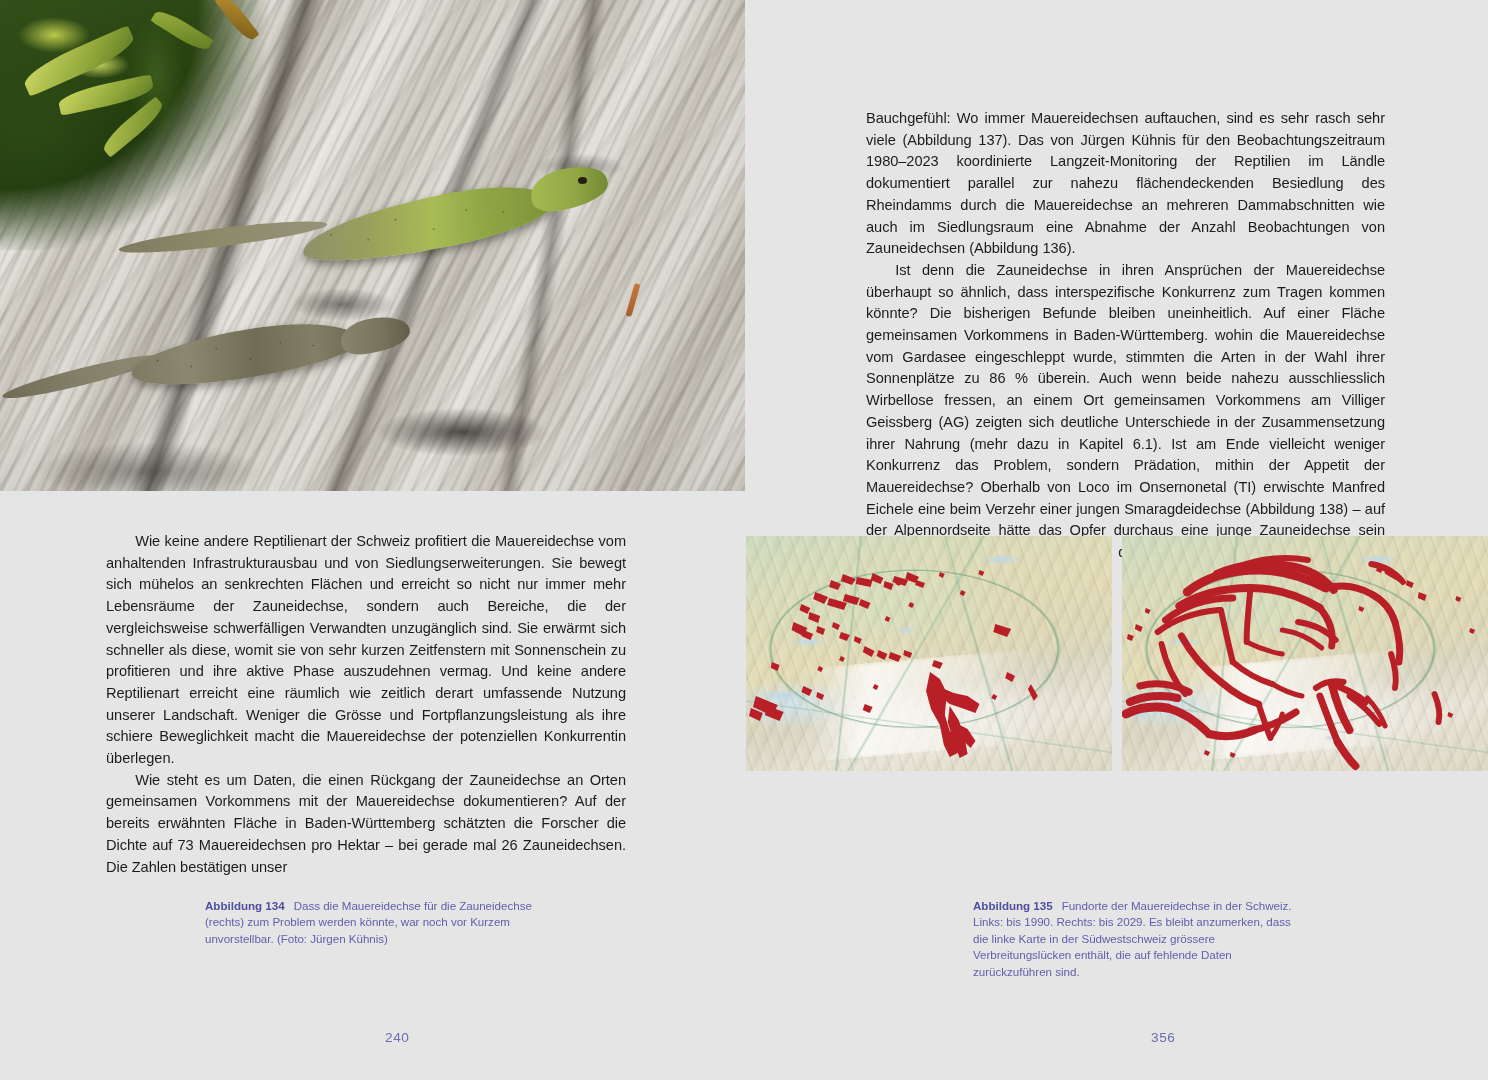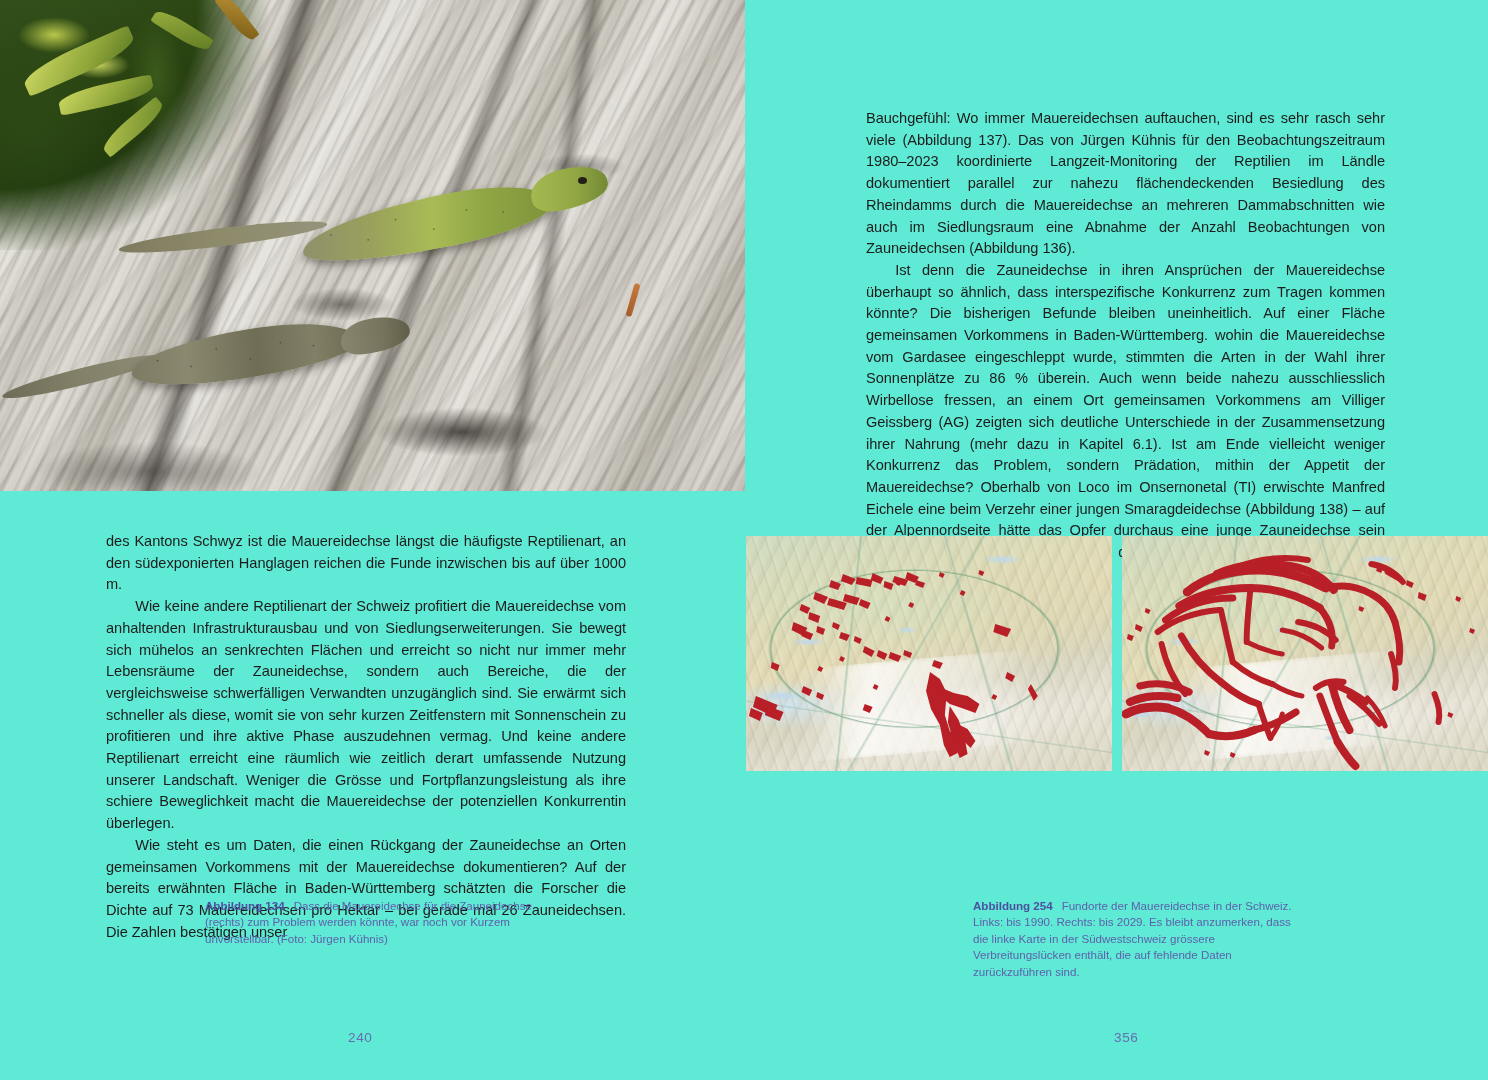--- a/index.html
+++ b/index.html
@@ -9,21 +9,21 @@
     height: 1080px;
     background: #ffffff;
     font-family: "Liberation Sans", sans-serif;
     overflow: hidden;
   }
 
   .spread {
     position: relative;
     width: 1488px;
     height: 1080px;
-    background: #5eead4;
+    background: #e5e5e5;
   }
 
   
   .photo-134 {
     position: absolute;
     left: 0; top: 0;
     width: 745px; height: 491px;
     overflow: hidden;
     background: #8c8a83;
   }
@@ -259,20 +259,21 @@
   .caption .num-gap { display: inline-block; width: 9px; }
   .caption-134 { left: 205px; top: 898px; width: 330px; }
   .caption-135 { left: 973px; top: 898px; width: 320px; }
 
   
   .folio {
     position: absolute;
     font-size: 13.6px;
     color: #6b6cb3;
     letter-spacing: 0.6px;
+    margin-left: 37px;
   }
   .folio-left  { left: 348px; top: 1030px; }
   .folio-right { left: 1114px; top: 1030px; }
 </style>
 </head>
 <body>
 
 <div class="spread">
 
   <figure class="photo-134">
@@ -303,21 +304,20 @@
     <div class="orange-fleck"></div>
     <div class="photo-vignette"></div>
   </figure>
 
   <div class="col col-right-top">
     <p>Bauchgefühl: Wo immer Mauereidechsen auftauchen, sind es sehr rasch sehr viele (Abbildung 137). Das von Jürgen Kühnis für den Beobachtungszeitraum 1980–2023 koordinierte Langzeit-Monitoring der Reptilien im Ländle dokumentiert parallel zur nahezu flächendeckenden Besiedlung des Rheindamms durch die Mauereidechse an mehreren Dammabschnitten wie auch im Siedlungsraum eine Abnahme der Anzahl Beobachtungen von Zauneidechsen (Abbildung 136).</p>
     <p class="indent">Ist denn die Zauneidechse in ihren Ansprüchen der Mauereidechse überhaupt so ähnlich, dass interspezifische Konkurrenz zum Tragen kommen könnte? Die bisherigen Befunde bleiben uneinheitlich. Auf einer Fläche gemeinsamen Vorkommens in Baden-Württemberg. wohin die Mauereidechse vom Gardasee eingeschleppt wurde, stimmten die Arten in der Wahl ihrer Sonnenplätze zu 86 % überein. Auch wenn beide nahezu ausschliesslich Wirbellose fressen, an einem Ort gemeinsamen Vorkommens am Villiger Geissberg (AG) zeigten sich deutliche Unterschiede in der Zusammensetzung ihrer Nahrung (mehr dazu in Kapitel 6.1). Ist am Ende vielleicht weniger Konkurrenz das Problem, sondern Prädation, mithin der Appetit der Mauereidechse? Oberhalb von Loco im Onsernonetal (TI) erwischte Manfred Eichele eine beim Verzehr einer jungen Smaragdeidechse (Abbildung 138) – auf der Alpennordseite hätte das Opfer durchaus eine junge Zauneidechse sein können. Selbst wenn es sich hier um die Ausnahme in einer überwiegend aus Insekten und Spinnen</p>
   </div>
 
   <div class="col col-left-body">
-    <p>des Kantons Schwyz ist die Mauereidechse längst die häufigste Reptilienart, an den südexponierten Hanglagen reichen die Funde inzwischen bis auf über 1000 m.</p>
     <p class="indent">Wie keine andere Reptilienart der Schweiz profitiert die Mauereidechse vom anhaltenden Infrastrukturausbau und von Siedlungserweiterungen. Sie bewegt sich mühelos an senkrechten Flächen und erreicht so nicht nur immer mehr Lebensräume der Zauneidechse, sondern auch Bereiche, die der vergleichsweise schwerfälligen Verwandten unzugänglich sind. Sie erwärmt sich schneller als diese, womit sie von sehr kurzen Zeitfenstern mit Sonnenschein zu profitieren und ihre aktive Phase auszudehnen vermag. Und keine andere Reptilienart erreicht eine räumlich wie zeitlich derart umfassende Nutzung unserer Landschaft. Weniger die Grösse und Fortpflanzungsleistung als ihre schiere Beweglichkeit macht die Mauereidechse der potenziellen Konkurrentin überlegen.</p>
     <p class="indent">Wie steht es um Daten, die einen Rückgang der Zauneidechse an Orten gemeinsamen Vorkommens mit der Mauereidechse dokumentieren? Auf der bereits erwähnten Fläche in Baden-Württemberg schätzten die Forscher die Dichte auf 73 Mauereidechsen pro Hektar – bei gerade mal 26 Zauneidechsen. Die Zahlen bestätigen unser</p>
   </div>
 
   <figure class="maps">
 
     <div class="map">
       <div class="relief"></div>
       <div class="hills"></div>
       <div class="alps"></div>
@@ -445,19 +445,19 @@
         </g>
       </svg>
     </div>
   </figure>
 
   <figcaption class="caption caption-134">
     <b>Abbildung 134</b><span class="num-gap"></span><span>Dass die Mauereidechse für die Zauneidechse (rechts) zum Problem werden könnte, war noch vor Kurzem unvorstellbar. (Foto: Jürgen Kühnis)</span>
   </figcaption>
 
   <figcaption class="caption caption-135">
-    <b>Abbildung 254</b><span class="num-gap"></span><span>Fundorte der Mauereidechse in der Schweiz. Links: bis 1990. Rechts: bis 2029. Es bleibt anzumerken, dass die linke Karte in der Südwestschweiz grössere Verbreitungslücken enthält, die auf fehlende Daten zurückzuführen sind.</span>
+    <b>Abbildung 135</b><span class="num-gap"></span><span>Fundorte der Mauereidechse in der Schweiz. Links: bis 1990. Rechts: bis 2029. Es bleibt anzumerken, dass die linke Karte in der Südwestschweiz grössere Verbreitungslücken enthält, die auf fehlende Daten zurückzuführen sind.</span>
   </figcaption>
 
   <div class="folio folio-left">240</div>
   <div class="folio folio-right">356</div>
 
 </div>
 
 </body></html>

